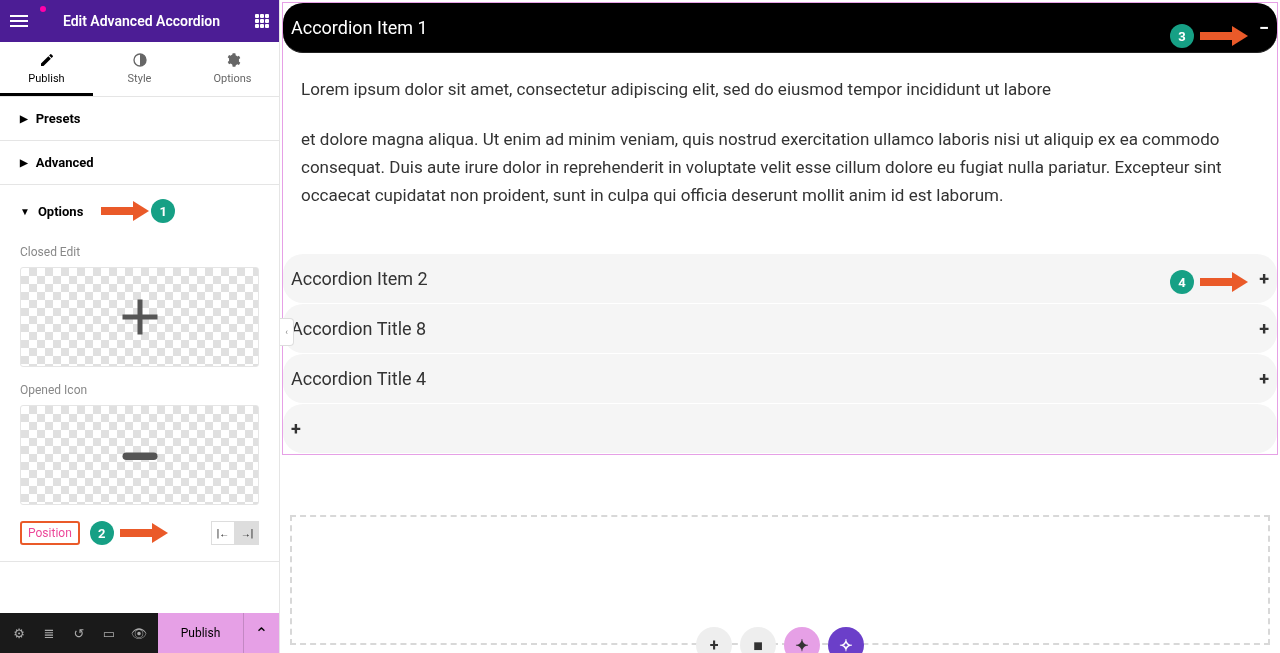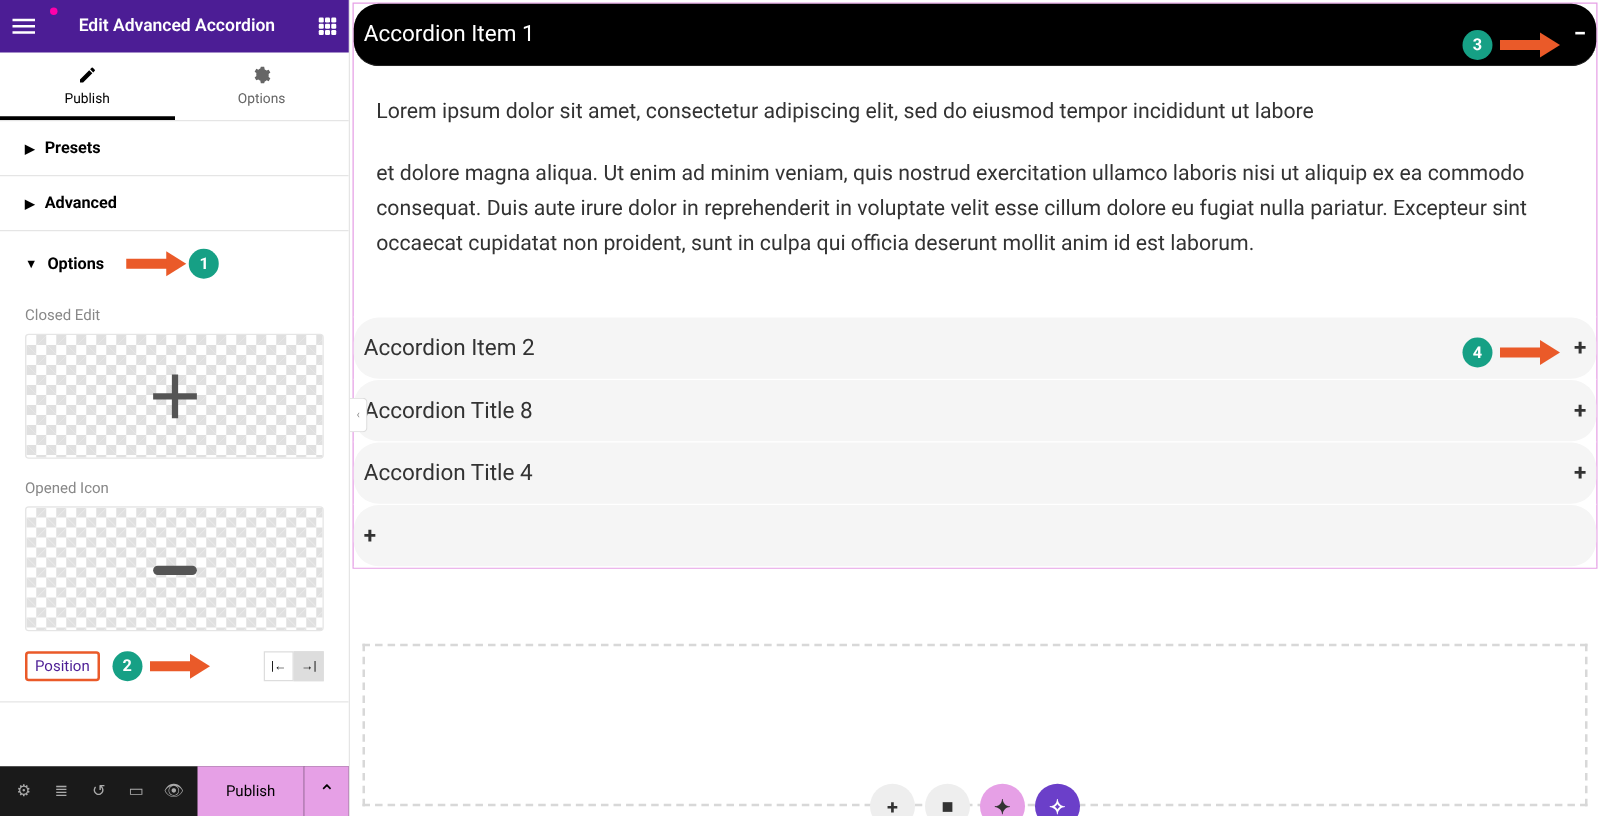--- a/index.html
+++ b/index.html
@@ -28,21 +28,21 @@
 .badge { display: inline-flex; width: 24px; height: 24px; border-radius: 50%; background: #16a085; color: #fff; font-weight: 700; align-items: center; justify-content: center; font-size: 13px; flex-shrink: 0; }
 .arrow-right { width: 44px; height: 20px; position: relative; }
 .arrow-right::before { content: ""; position: absolute; top: 6px; left: 0; right: 10px; height: 8px; background: #ea5a29; }
 .arrow-right::after { content: ""; position: absolute; right: -4px; top: 0; border-left: 16px solid #ea5a29; border-top: 10px solid transparent; border-bottom: 10px solid transparent; }
 .annot { display: flex; align-items: center; gap: 6px; }
 
 .field-label { font-size: 12px; color: #888; margin-bottom: 8px; }
 .checker { width: 100%; height: 100px; background-image: linear-gradient(45deg,#e0e0e0 25%,transparent 25%),linear-gradient(-45deg,#e0e0e0 25%,transparent 25%),linear-gradient(45deg,transparent 75%,#e0e0e0 75%),linear-gradient(-45deg,transparent 75%,#e0e0e0 75%); background-size: 16px 16px; background-position: 0 0,0 8px,8px -8px,-8px 0; display: flex; align-items: center; justify-content: center; margin-bottom: 16px; border: 1px solid #e5e5e5; border-radius: 3px; }
 
 .position-row { display: flex; align-items: center; gap: 10px; margin-top: 6px; }
-.position-label { font-size: 12px; color: #4c1d95; border: 2px solid #ea5a29; padding: 3px 6px; border-radius: 3px; }
+.position-label { font-size: 12px; color: #ec4899; border: 2px solid #ea5a29; padding: 3px 6px; border-radius: 3px; }
 .pos-buttons { display: flex; margin-left: auto; }
 .pos-btn { width: 24px; height: 24px; border: 1px solid #ddd; background: #fff; display: flex; align-items: center; justify-content: center; font-size: 10px; cursor: pointer; }
 .pos-btn.active { background: #ddd; }
 
 .sidebar-footer { height: 40px; background: #1a1a1a; display: flex; align-items: center; }
 .footer-icons { display: flex; padding: 0 4px; }
 .footer-icon { width: 30px; height: 40px; display: flex; align-items: center; justify-content: center; cursor: pointer; color: #aaa; font-size: 13px; }
 .publish-btn { flex: 1; background: #e6a0e6; color: #000; height: 40px; display: flex; align-items: center; justify-content: center; font-size: 12px; cursor: pointer; }
 .publish-chevron { width: 36px; background: #e6a0e6; border-left: 1px solid rgba(0,0,0,0.15); display: flex; align-items: center; justify-content: center; cursor: pointer; height: 40px; }
 
@@ -95,20 +95,27 @@
 
   <div class="tabs">
     <div class="tab active">
       <svg class="tab-icon" viewBox="0 0 24 24">
           <path d="M3 17.25V21h3.75L17.81 9.94l-3.75-3.75L3 17.25zM20.71 7.04a1 1 0 0 0 0-1.41l-2.34-2.34a1 1 0 0 0-1.41 0l-1.83 1.83 3.75 3.75 1.83-1.83z" fill="#000"></path>
         </svg>
       <span>Publish</span>
     </div>
     <div class="tab">
       <svg class="tab-icon" viewBox="0 0 24 24">
+          <circle cx="12" cy="12" r="9" fill="none" stroke="#666" stroke-width="2"></circle>
+          <path d="M12 3a9 9 0 0 1 0 18z" fill="#666"></path>
+        </svg>
+      <span>Style</span>
+    </div>
+    <div class="tab">
+      <svg class="tab-icon" viewBox="0 0 24 24">
           <path d="M12 8a4 4 0 1 0 0 8 4 4 0 0 0 0-8zm8.94 4a7 7 0 0 0-.12-1.3l2.11-1.65-2-3.46-2.49 1a7 7 0 0 0-2.25-1.3L15.5 2h-4l-.69 2.29a7 7 0 0 0-2.25 1.3l-2.49-1-2 3.46 2.11 1.65A7 7 0 0 0 6.06 12a7 7 0 0 0 .12 1.3l-2.11 1.65 2 3.46 2.49-1a7 7 0 0 0 2.25 1.3L11.5 22h4l.69-2.29a7 7 0 0 0 2.25-1.3l2.49 1 2-3.46-2.11-1.65a7 7 0 0 0 .12-1.3z" fill="#666"></path>
         </svg>
       <span>Options</span>
     </div>
   </div>
 
   <div class="panel-body">
     <div class="section">
       <div class="section-header">
         <span class="caret">▶</span>

